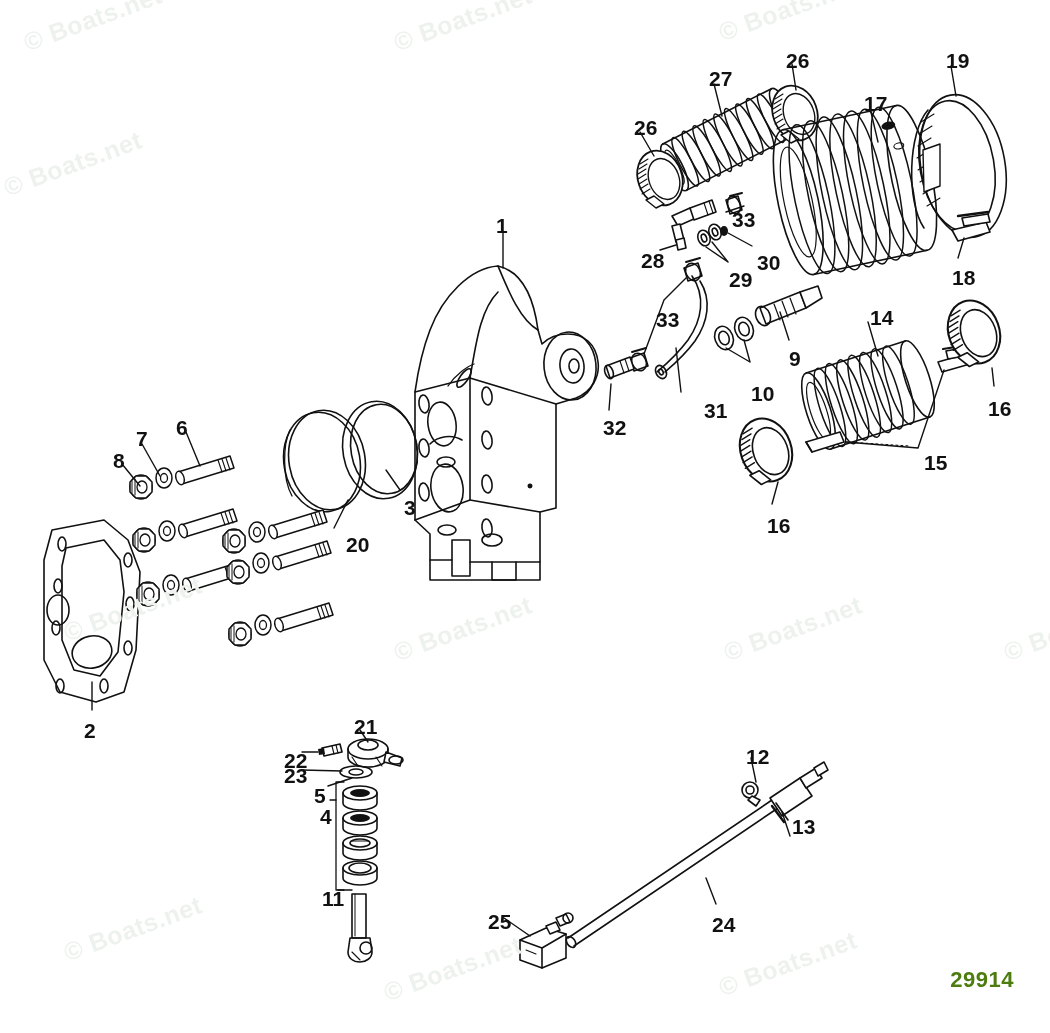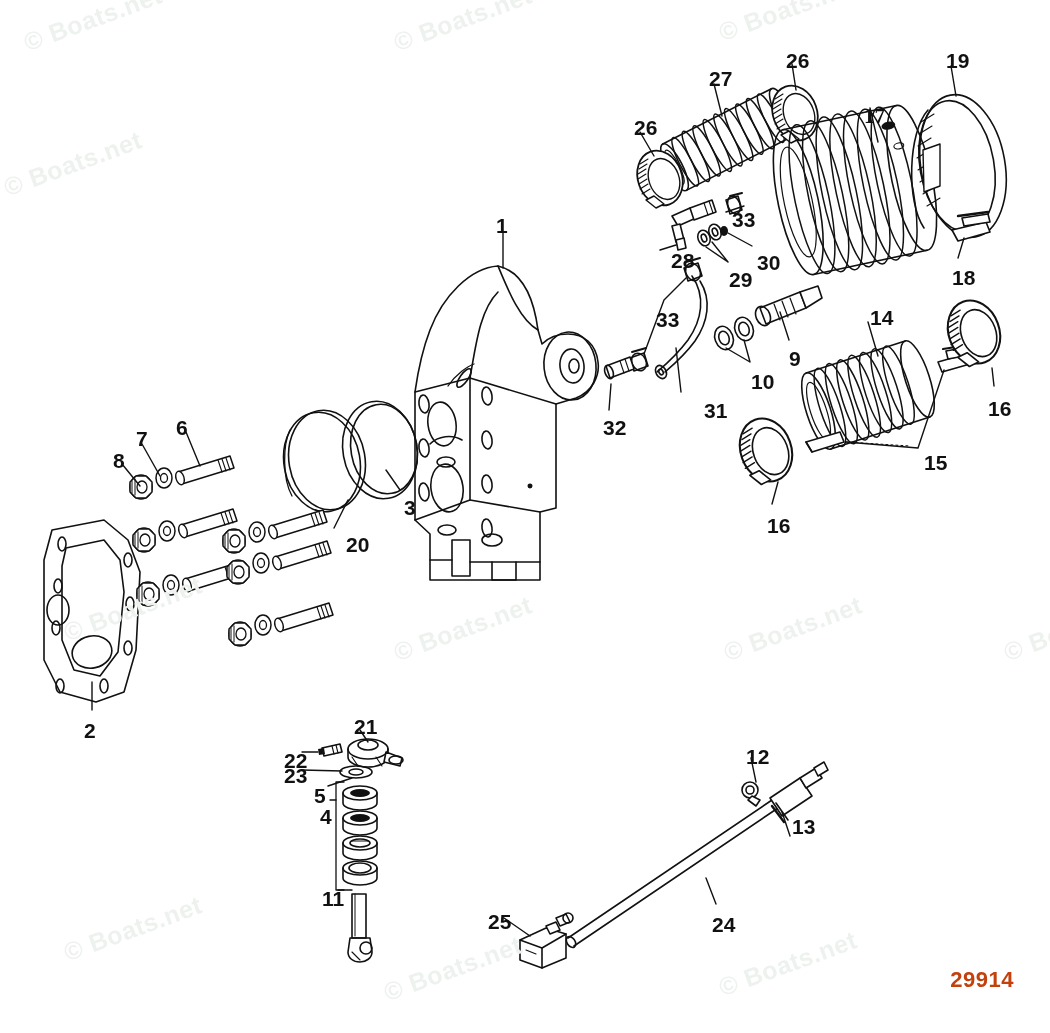--- a/index.html
+++ b/index.html
@@ -6,21 +6,21 @@
   html,body{margin:0;padding:0;background:#ffffff;}
   body{font-family:"Liberation Sans",sans-serif;}
   #stage{position:relative;width:1050px;height:1033px;background:#fff;overflow:hidden;}
   #art{position:absolute;left:0;top:0;width:1050px;height:1033px;}
   .wm{position:absolute;color:#eef2ee;font-size:25px;font-weight:700;
       font-family:"Liberation Sans",sans-serif;letter-spacing:.5px;
       transform:rotate(-20deg);transform-origin:left top;white-space:nowrap;
       user-select:none;pointer-events:none;}
   .lbl{position:absolute;font-family:"Liberation Sans",sans-serif;font-weight:700;
        color:#111;font-size:21px;line-height:1;white-space:nowrap;}
-  #dnum{position:absolute;right:36px;bottom:40px;font-size:22px;font-weight:700;color:#c2410c;
+  #dnum{position:absolute;right:36px;bottom:40px;font-size:22px;font-weight:700;color:#4d7c0f;
         font-family:"Liberation Sans",sans-serif;letter-spacing:.5px;}
 </style>
 </head>
 <body>
 
 <div id="stage">
 
   <svg id="art" viewBox="0 0 1050 1033" xmlns="http://www.w3.org/2000/svg">
     <defs>
       <g id="nutGlyph">
@@ -416,41 +416,41 @@
   <div id="labels">
       <div class="lbl" style="left: 496px; top: 215px;">1</div>
       <div class="lbl" style="left: 84px; top: 720px;">2</div>
       <div class="lbl" style="left: 404px; top: 497px;">3</div>
       <div class="lbl" style="left: 320px; top: 806px;">4</div>
       <div class="lbl" style="left: 314px; top: 785px;">5</div>
       <div class="lbl" style="left: 176px; top: 417px;">6</div>
       <div class="lbl" style="left: 136px; top: 428px;">7</div>
       <div class="lbl" style="left: 113px; top: 450px;">8</div>
       <div class="lbl" style="left: 789px; top: 348px;">9</div>
-      <div class="lbl" style="left: 751px; top: 371px;">10</div>
+      <div class="lbl" style="left: 751px; top: 383px;">10</div>
       <div class="lbl" style="left: 322px; top: 888px;">11</div>
       <div class="lbl" style="left: 746px; top: 746px;">12</div>
       <div class="lbl" style="left: 792px; top: 816px;">13</div>
       <div class="lbl" style="left: 862px; top: 307px; margin-left: 8px;">14</div>
       <div class="lbl" style="left: 924px; top: 452px;">15</div>
       <div class="lbl" style="left: 988px; top: 398px;">16</div>
       <div class="lbl" style="left: 767px; top: 515px;">16</div>
-      <div class="lbl" style="left: 864px; top: 106px; font-family: Liberation Serif, serif;">17</div>
+      <div class="lbl" style="left: 864px; top: 93px;">17</div>
       <div class="lbl" style="left: 952px; top: 267px;">18</div>
       <div class="lbl" style="left: 946px; top: 50px;">19</div>
       <div class="lbl" style="left: 346px; top: 534px;">20</div>
       <div class="lbl" style="left: 354px; top: 716px;">21</div>
       <div class="lbl" style="left: 284px; top: 750px;">22</div>
       <div class="lbl" style="left: 284px; top: 765px;">23</div>
       <div class="lbl" style="left: 712px; top: 914px;">24</div>
       <div class="lbl" style="left: 488px; top: 911px;">25</div>
       <div class="lbl" style="left: 634px; top: 117px;">26</div>
       <div class="lbl" style="left: 786px; top: 50px;">26</div>
       <div class="lbl" style="left: 709px; top: 68px;">27</div>
-      <div class="lbl" style="left: 641px; top: 250px; margin-left: 30px;">28</div>
+      <div class="lbl" style="left: 641px; top: 250px;">28</div>
       <div class="lbl" style="left: 729px; top: 269px;">29</div>
       <div class="lbl" style="left: 757px; top: 252px;">30</div>
       <div class="lbl" style="left: 704px; top: 400px;">31</div>
       <div class="lbl" style="left: 603px; top: 417px;">32</div>
       <div class="lbl" style="left: 732px; top: 209px;">33</div>
       <div class="lbl" style="left: 656px; top: 309px;">33</div>
     </div>
   <div id="wmlayer">
       <div class="wm" style="left: 20px; top: 30px;">© Boats.net</div>
       <div class="wm" style="left: 390px; top: 30px;">© Boats.net</div>

